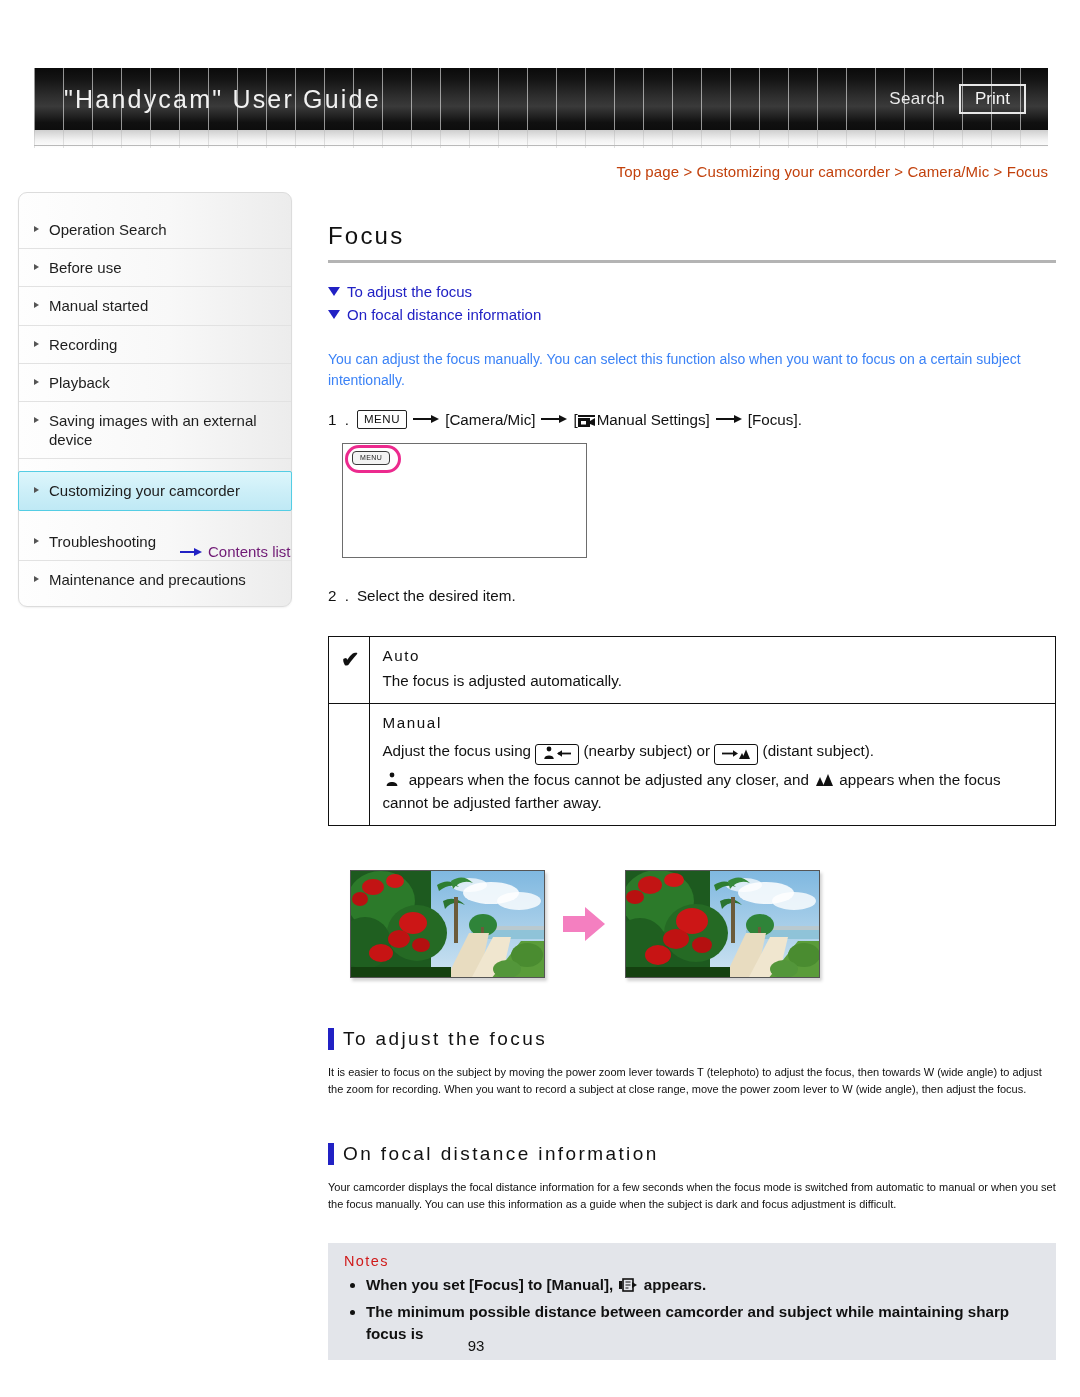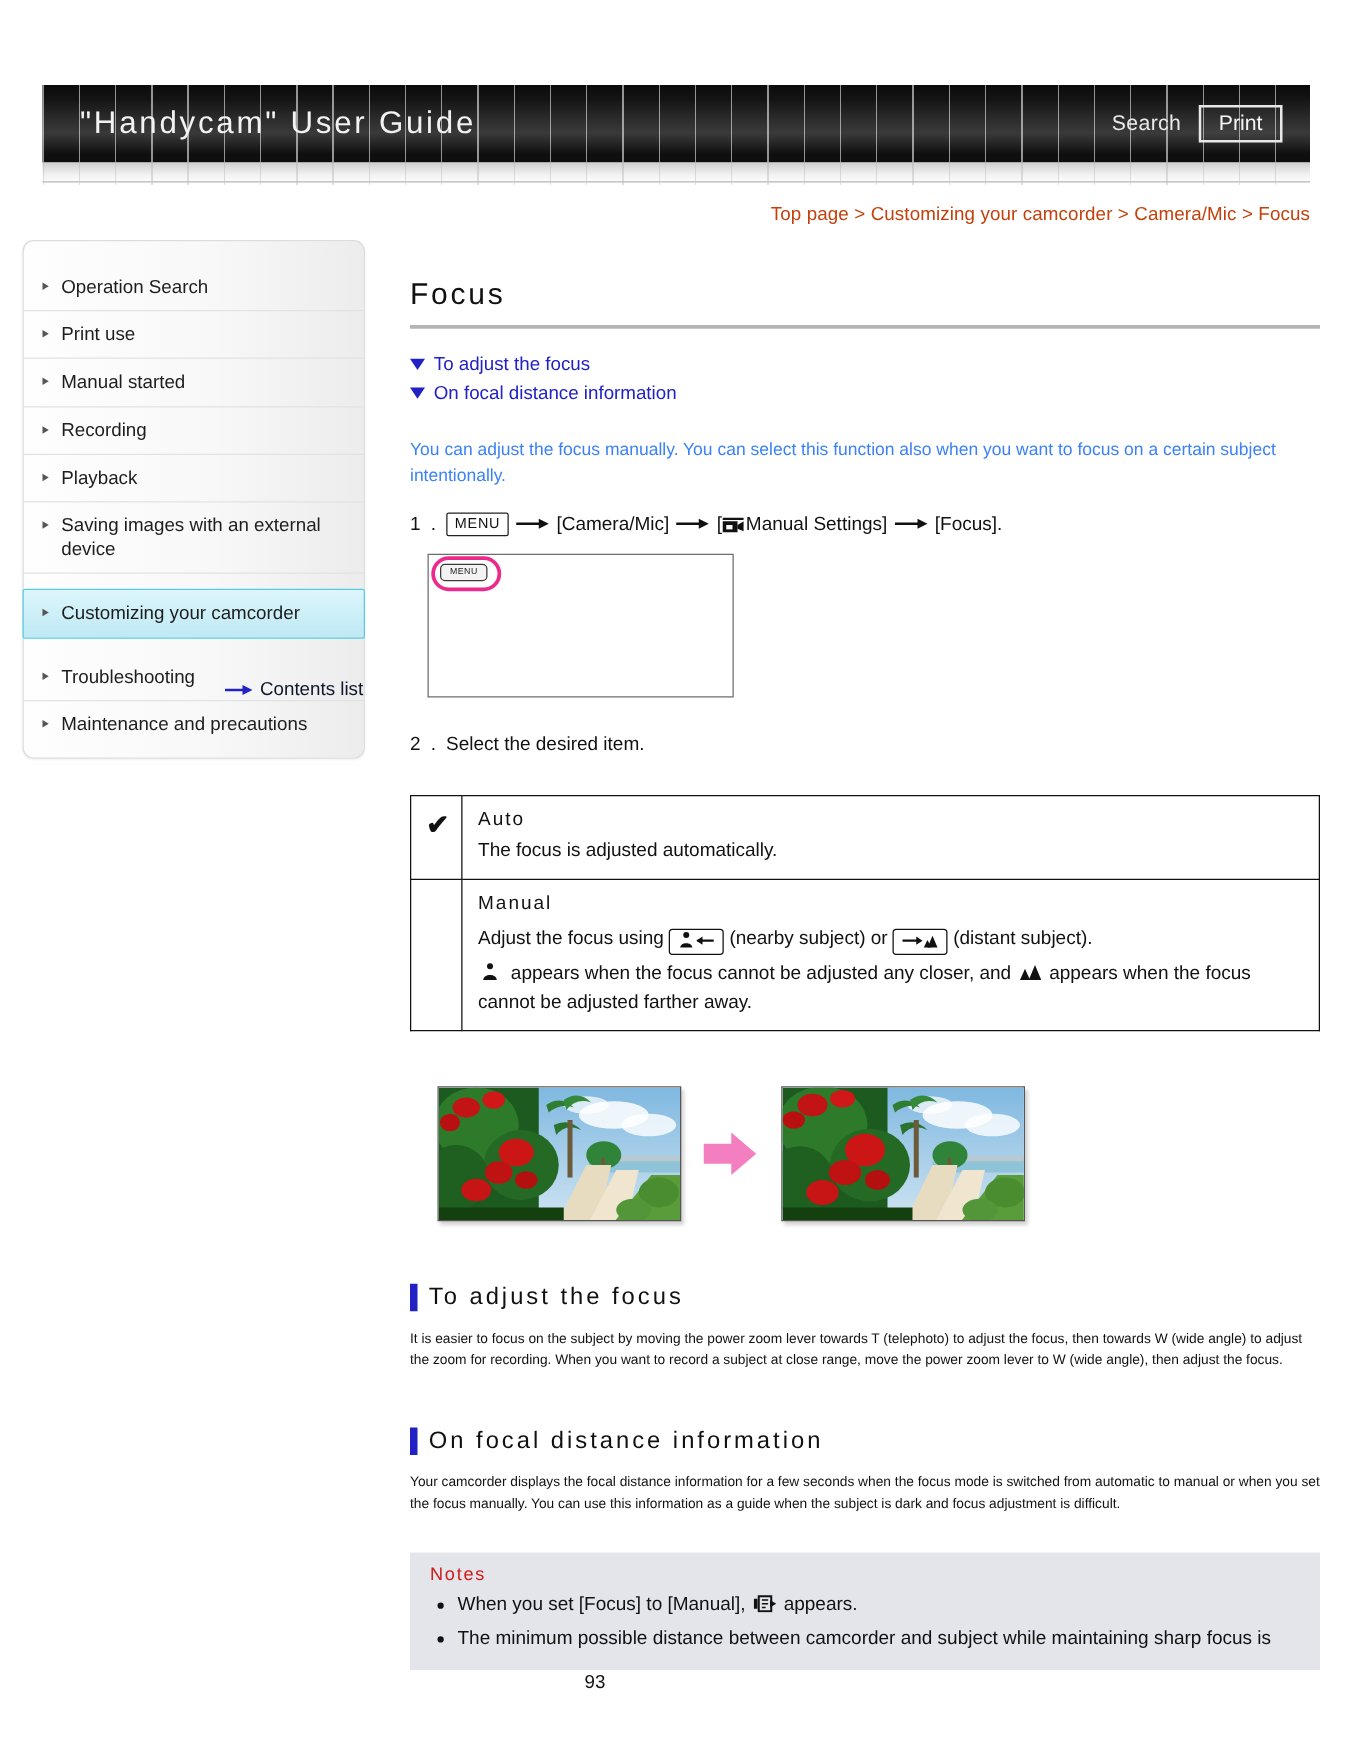--- a/index.html
+++ b/index.html
@@ -120,21 +120,21 @@
     border: 1px solid #54cde4;
     border-radius: 2px;
     margin: 12px -1px;
   }
   .contents-link {
     position: absolute;
     left: 180px; top: 543px;
     display: flex;
     align-items: center;
     gap: 6px;
-    color: #0f172a;
+    color: #701a75;
     font-size: 15px;
     white-space: nowrap;
   }
   .arrow-right {
     display: inline-block;
     position: relative;
     width: 22px; height: 8px;
   }
   .arrow-right::before {
     content: "";
@@ -400,20 +400,21 @@
     letter-spacing: 1.4px;
     margin-bottom: 5px;
   }
   .note-item {
     position: relative;
     padding-left: 22px;
     font-size: 15.2px;
     color: #111;
     line-height: 1.5;
     margin-bottom: 4px;
+    font-weight: bold;
   }
   .note-item::before {
     content: "";
     position: absolute;
     left: 6px; top: 9px;
     width: 5px; height: 5px;
     border-radius: 50%;
     background: #111;
   }
   .focus-glyph {
@@ -452,21 +453,21 @@
 
   <div class="breadcrumb">Top page &gt; Customizing your camcorder &gt; Camera/Mic &gt; Focus</div>
 
   <div class="sidebar">
     <div class="nav-item">
       <span class="tri"></span>
       <span>Operation Search</span>
     </div>
     <div class="nav-item">
       <span class="tri"></span>
-      <span>Print use</span>
+      <span>Before use</span>
     </div>
     <div class="nav-item">
       <span class="tri"></span>
       <span>Manual started</span>
     </div>
     <div class="nav-item">
       <span class="tri"></span>
       <span>Recording</span>
     </div>
     <div class="nav-item">

